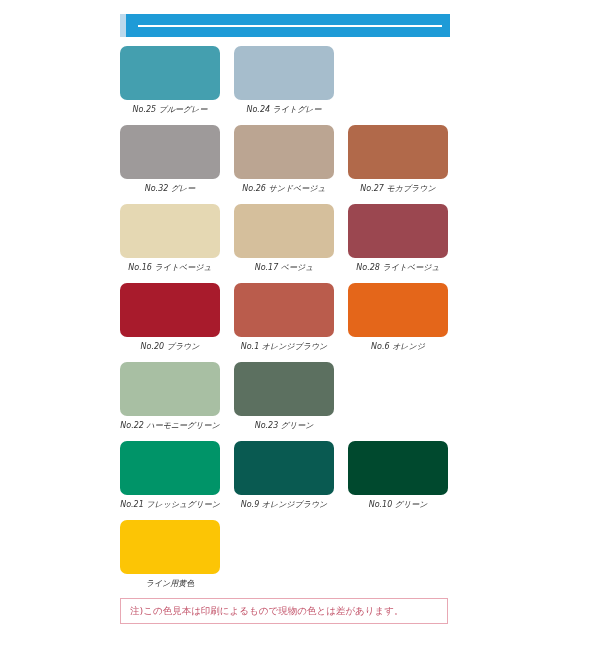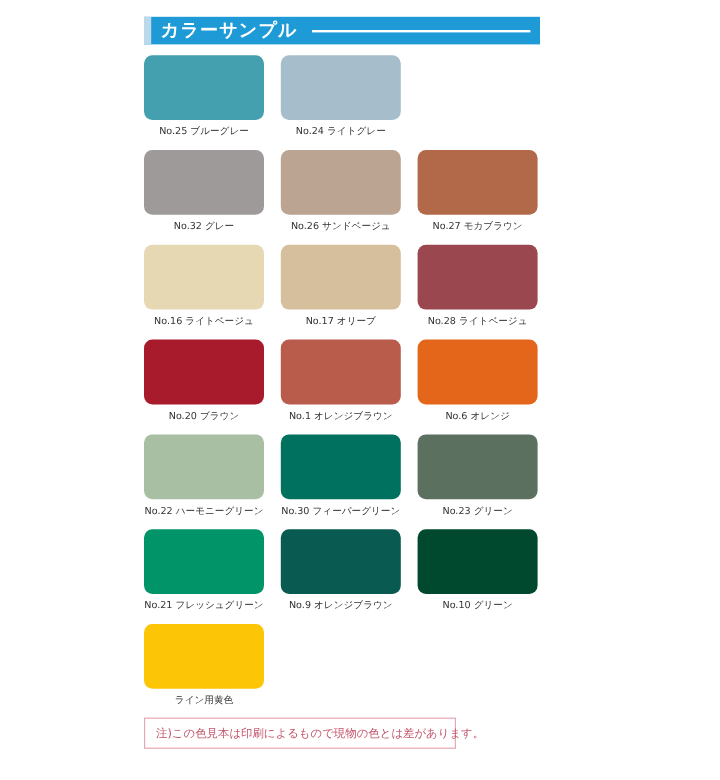--- a/index.html
+++ b/index.html
@@ -68,20 +68,21 @@
     width: 330px;
   }
   .row {
     display: flex;
     gap: 14px;
     margin-bottom: 10px;
   }
   .cell {
     width: 100px;
     flex: 0 0 auto;
+    font-style: italic;
   }
   .cell.empty .swatch,
   .cell.empty .label { visibility: hidden; }
 
   .swatch {
     width: 100px;
     height: 54px;
     border-radius: 7px;
   }
   .label {
@@ -93,21 +94,21 @@
     letter-spacing: 0px;
     font-family: "DejaVu Sans", "Liberation Sans", sans-serif;
     line-height: 11px;
   }
 
   
   .note-box {
     position: absolute;
     left: 120px;
     top: 598px;
-    width: 260px;
+    width: 328px;
     height: 26px;
     border: 1px solid #e8a8b4;
     box-sizing: border-box;
     display: flex;
     align-items: center;
   }
   .note-text {
     color: #c3546a;
     font-size: 9.5px;
     padding-left: 9px;
@@ -115,21 +116,20 @@
     font-family: "DejaVu Sans", "Liberation Sans", sans-serif;
   }
 </style>
 </head>
 <body>
 
 <div id="page">
 
   <div class="header" style="background: rgb(30, 155, 215);">
     <div class="header-accent" style="background: rgb(188, 217, 236);"></div>
-    <div class="header-title">カラーサンプル</div>
     <div class="header-rule"></div>
   </div>
 
   <div class="grid">
 
     <div class="row">
       <div class="cell">
         <div class="swatch" style="background: rgb(68, 159, 175);"></div>
         <div class="label" style="color: rgb(51, 51, 51);">No.25 ブルーグレー</div>
       </div>
@@ -154,21 +154,21 @@
       </div>
     </div>
 
     <div class="row">
       <div class="cell">
         <div class="swatch" style="background: rgb(229, 216, 179);"></div>
         <div class="label" style="color: rgb(51, 51, 51);">No.16 ライトベージュ</div>
       </div>
       <div class="cell">
         <div class="swatch" style="background: rgb(213, 191, 156);"></div>
-        <div class="label" style="color: rgb(51, 51, 51);">No.17 オリーブ</div>
+        <div class="label" style="color: rgb(51, 51, 51);">No.17 ベージュ</div>
       </div>
       <div class="cell">
         <div class="swatch" style="background: rgb(155, 71, 80);"></div>
         <div class="label" style="color: rgb(51, 51, 51);">No.28 ライトベージュ</div>
       </div>
     </div>
 
     <div class="row">
       <div class="cell">
         <div class="swatch" style="background: rgb(168, 27, 44);"></div>
@@ -181,24 +181,20 @@
       <div class="cell">
         <div class="swatch" style="background: rgb(228, 102, 26);"></div>
         <div class="label" style="color: rgb(51, 51, 51);">No.6 オレンジ</div>
       </div>
     </div>
 
     <div class="row">
       <div class="cell">
         <div class="swatch" style="background: rgb(168, 191, 163);"></div>
         <div class="label" style="color: rgb(51, 51, 51);">No.22 ハーモニーグリーン</div>
-      </div>
-      <div class="cell">
-        <div class="swatch" style="background: rgb(0, 112, 95);"></div>
-        <div class="label" style="color: rgb(51, 51, 51);">No.30 フィーバーグリーン</div>
       </div>
       <div class="cell">
         <div class="swatch" style="background: rgb(92, 112, 96);"></div>
         <div class="label" style="color: rgb(51, 51, 51);">No.23 グリーン</div>
       </div>
     </div>
 
     <div class="row">
       <div class="cell">
         <div class="swatch" style="background: rgb(0, 148, 104);"></div>

